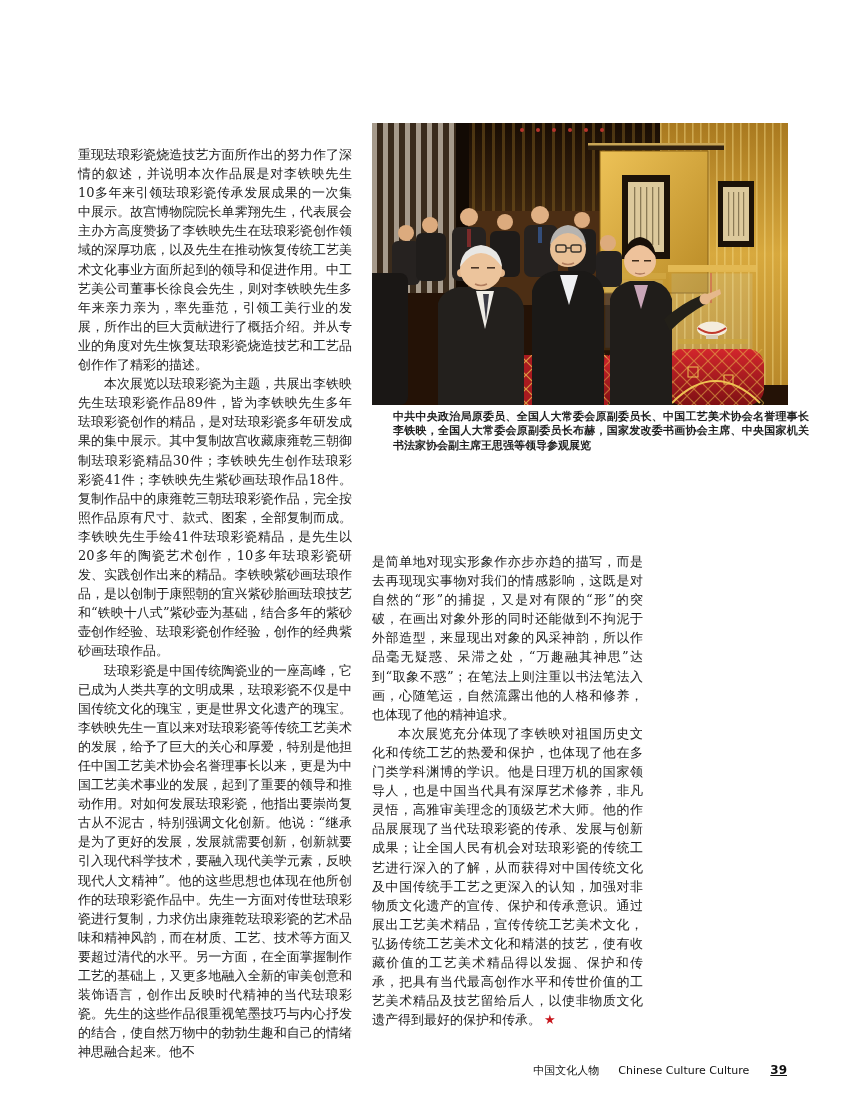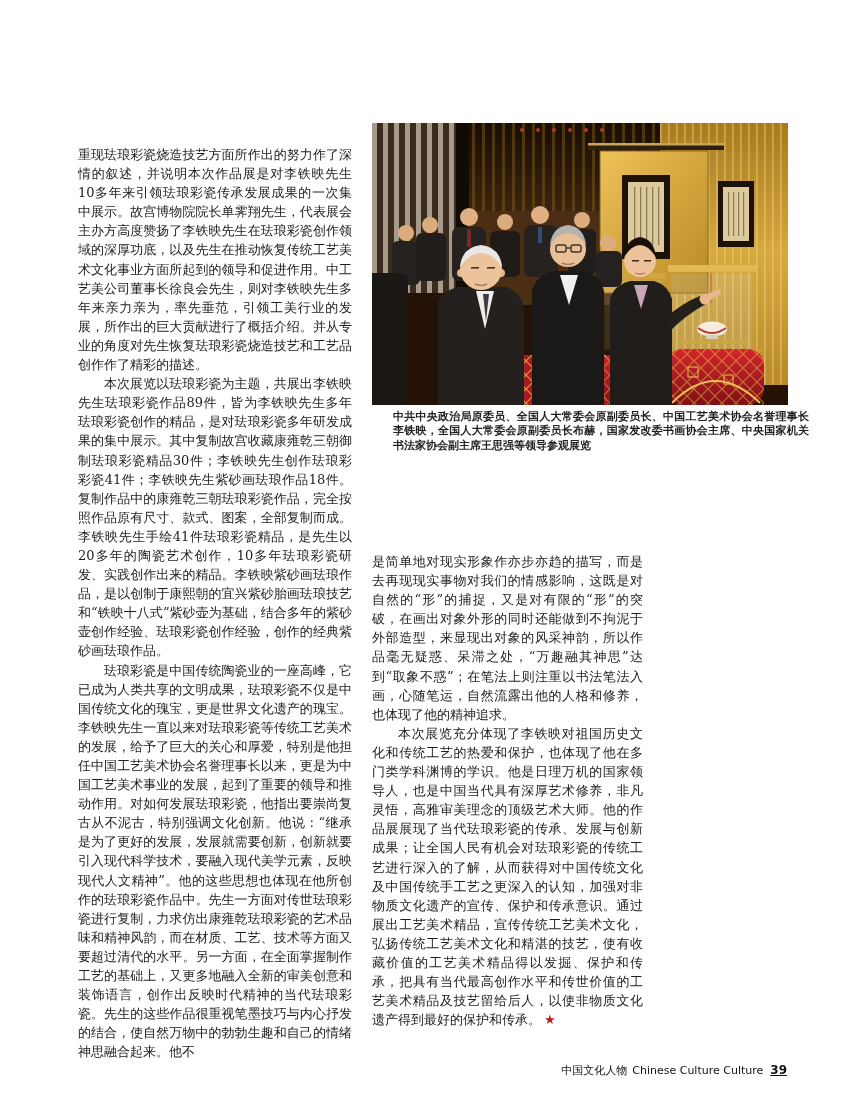--- a/index.html
+++ b/index.html
@@ -15,21 +15,21 @@
   #right-col{left:372px;top:528px;width:271px;}
   #photo{position:absolute;left:372px;top:123px;width:416px;height:282px;overflow:hidden;background:#241206;}
   #caption{
     position:absolute;left:372px;top:410px;width:416px;
     font-family:"DejaVu Sans", sans-serif;font-weight:bold;
     font-size:11px;line-height:14.3px;color:#1f1f1f;text-align:justify;margin-left:21px;
   }
   #footer{
     position:absolute;top:1063px;right:59px;
     font-family:"DejaVu Sans", sans-serif;font-size:11px;color:#111;
-    display:flex;align-items:baseline;gap:5px;white-space:nowrap;
+    display:flex;align-items:baseline;gap:19px;white-space:nowrap;
   }
   #footer .num{font-weight:bold;font-size:12px;margin-left:2px;text-decoration:underline;}
   .star{color:#c8161d;padding-left:3px;font-family:"DejaVu Sans", sans-serif;font-size:13px;}
 </style>
 </head>
 <body>
 
 <div id="left-col" class="col">
   <p>重现珐琅彩瓷烧造技艺方面所作出的努力作了深情的叙述，并说明本次作品展是对李铁映先生10多年来引领珐琅彩瓷传承发展成果的一次集中展示。故宫博物院院长单霁翔先生，代表展会主办方高度赞扬了李铁映先生在珐琅彩瓷创作领域的深厚功底，以及先生在推动恢复传统工艺美术文化事业方面所起到的领导和促进作用。中工艺美公司董事长徐良会先生，则对李铁映先生多年来亲力亲为，率先垂范，引领工美行业的发展，所作出的巨大贡献进行了概括介绍。并从专业的角度对先生恢复珐琅彩瓷烧造技艺和工艺品创作作了精彩的描述。</p>
   <p class="indent">本次展览以珐琅彩瓷为主题，共展出李铁映先生珐琅彩瓷作品89件，皆为李铁映先生多年珐琅彩瓷创作的精品，是对珐琅彩瓷多年研发成果的集中展示。其中复制故宫收藏康雍乾三朝御制珐琅彩瓷精品30件；李铁映先生创作珐琅彩彩瓷41件；李铁映先生紫砂画珐琅作品18件。复制作品中的康雍乾三朝珐琅彩瓷作品，完全按照作品原有尺寸、款式、图案，全部复制而成。李铁映先生手绘41件珐琅彩瓷精品，是先生以20多年的陶瓷艺术创作，10多年珐琅彩瓷研发、实践创作出来的精品。李铁映紫砂画珐琅作品，是以创制于康熙朝的宜兴紫砂胎画珐琅技艺和“铁映十八式”紫砂壶为基础，结合多年的紫砂壶创作经验、珐琅彩瓷创作经验，创作的经典紫砂画珐琅作品。</p>

